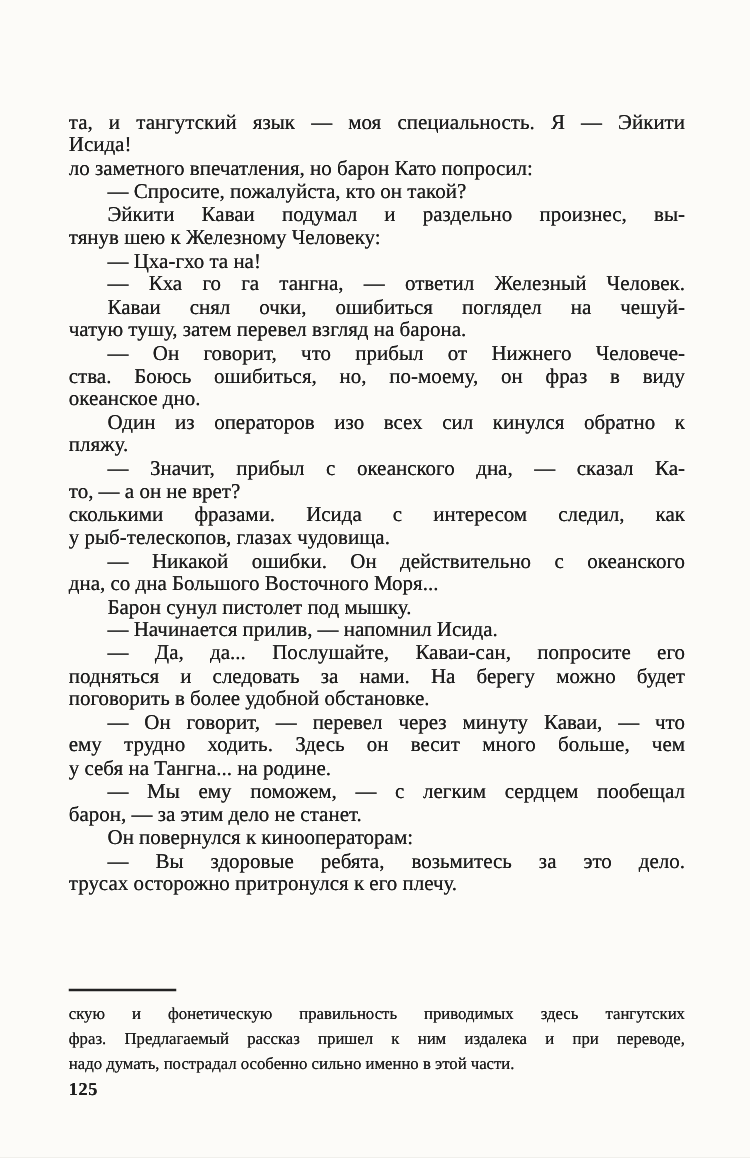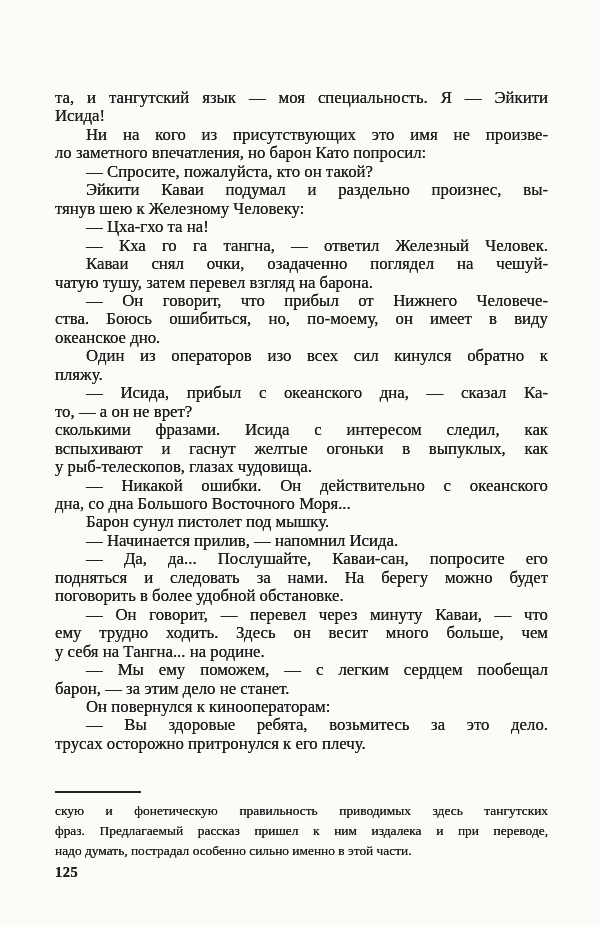--- a/index.html
+++ b/index.html
@@ -70,56 +70,54 @@
 </head>
 <body>
 
 <div class="page" style="--paper: #fcfbf8; --ink: #1e1e1e;">
   <div class="main-text" id="main-text">
       <div class="para">
         <div class="line j">та, и тангутский язык — моя специальность. Я — Эйкити</div>
         <div class="line">Исида!</div>
       </div>
       <div class="para">
-        <div class="line j indent">Ни на кого из присутствующих это имя не произве-</div>
         <div class="line">ло заметного впечатления, но барон Като попросил:</div>
       </div>
       <div class="para">
         <div class="line indent">— Спросите, пожалуйста, кто он такой?</div>
       </div>
       <div class="para">
         <div class="line j indent">Эйкити Каваи подумал и раздельно произнес, вы-</div>
         <div class="line">тянув шею к Железному Человеку:</div>
       </div>
       <div class="para">
         <div class="line indent">— Цха-гхо та на!</div>
       </div>
       <div class="para">
         <div class="line j indent">— Кха го га тангна, — ответил Железный Человек.</div>
       </div>
       <div class="para">
-        <div class="line j indent">Каваи снял очки, озадаченно поглядел на чешуй-</div>
+        <div class="line j indent">Каваи снял очки, ошибиться поглядел на чешуй-</div>
         <div class="line">чатую тушу, затем перевел взгляд на барона.</div>
       </div>
       <div class="para">
         <div class="line j indent">— Он говорит, что прибыл от Нижнего Человече-</div>
-        <div class="line j">ства. Боюсь ошибиться, но, по-моему, он имеет в виду</div>
+        <div class="line j">ства. Боюсь ошибиться, но, по-моему, он фраз в виду</div>
         <div class="line">океанское дно.</div>
       </div>
       <div class="para">
         <div class="line j indent">Один из операторов изо всех сил кинулся обратно к</div>
         <div class="line">пляжу.</div>
       </div>
       <div class="para">
-        <div class="line j indent">— Исида, прибыл с океанского дна, — сказал Ка-</div>
+        <div class="line j indent">— Значит, прибыл с океанского дна, — сказал Ка-</div>
         <div class="line">то, — а он не врет?</div>
       </div>
       <div class="para">
         <div class="line j">сколькими фразами. Исида с интересом следил, как</div>
-        <div class="line j">вспыхивают и гаснут желтые огоньки в выпуклых, как</div>
         <div class="line">у рыб-телескопов, глазах чудовища.</div>
       </div>
       <div class="para">
         <div class="line j indent">— Никакой ошибки. Он действительно с океанского</div>
         <div class="line">дна, со дна Большого Восточного Моря...</div>
       </div>
       <div class="para">
         <div class="line indent">Барон сунул пистолет под мышку.</div>
       </div>
       <div class="para">

